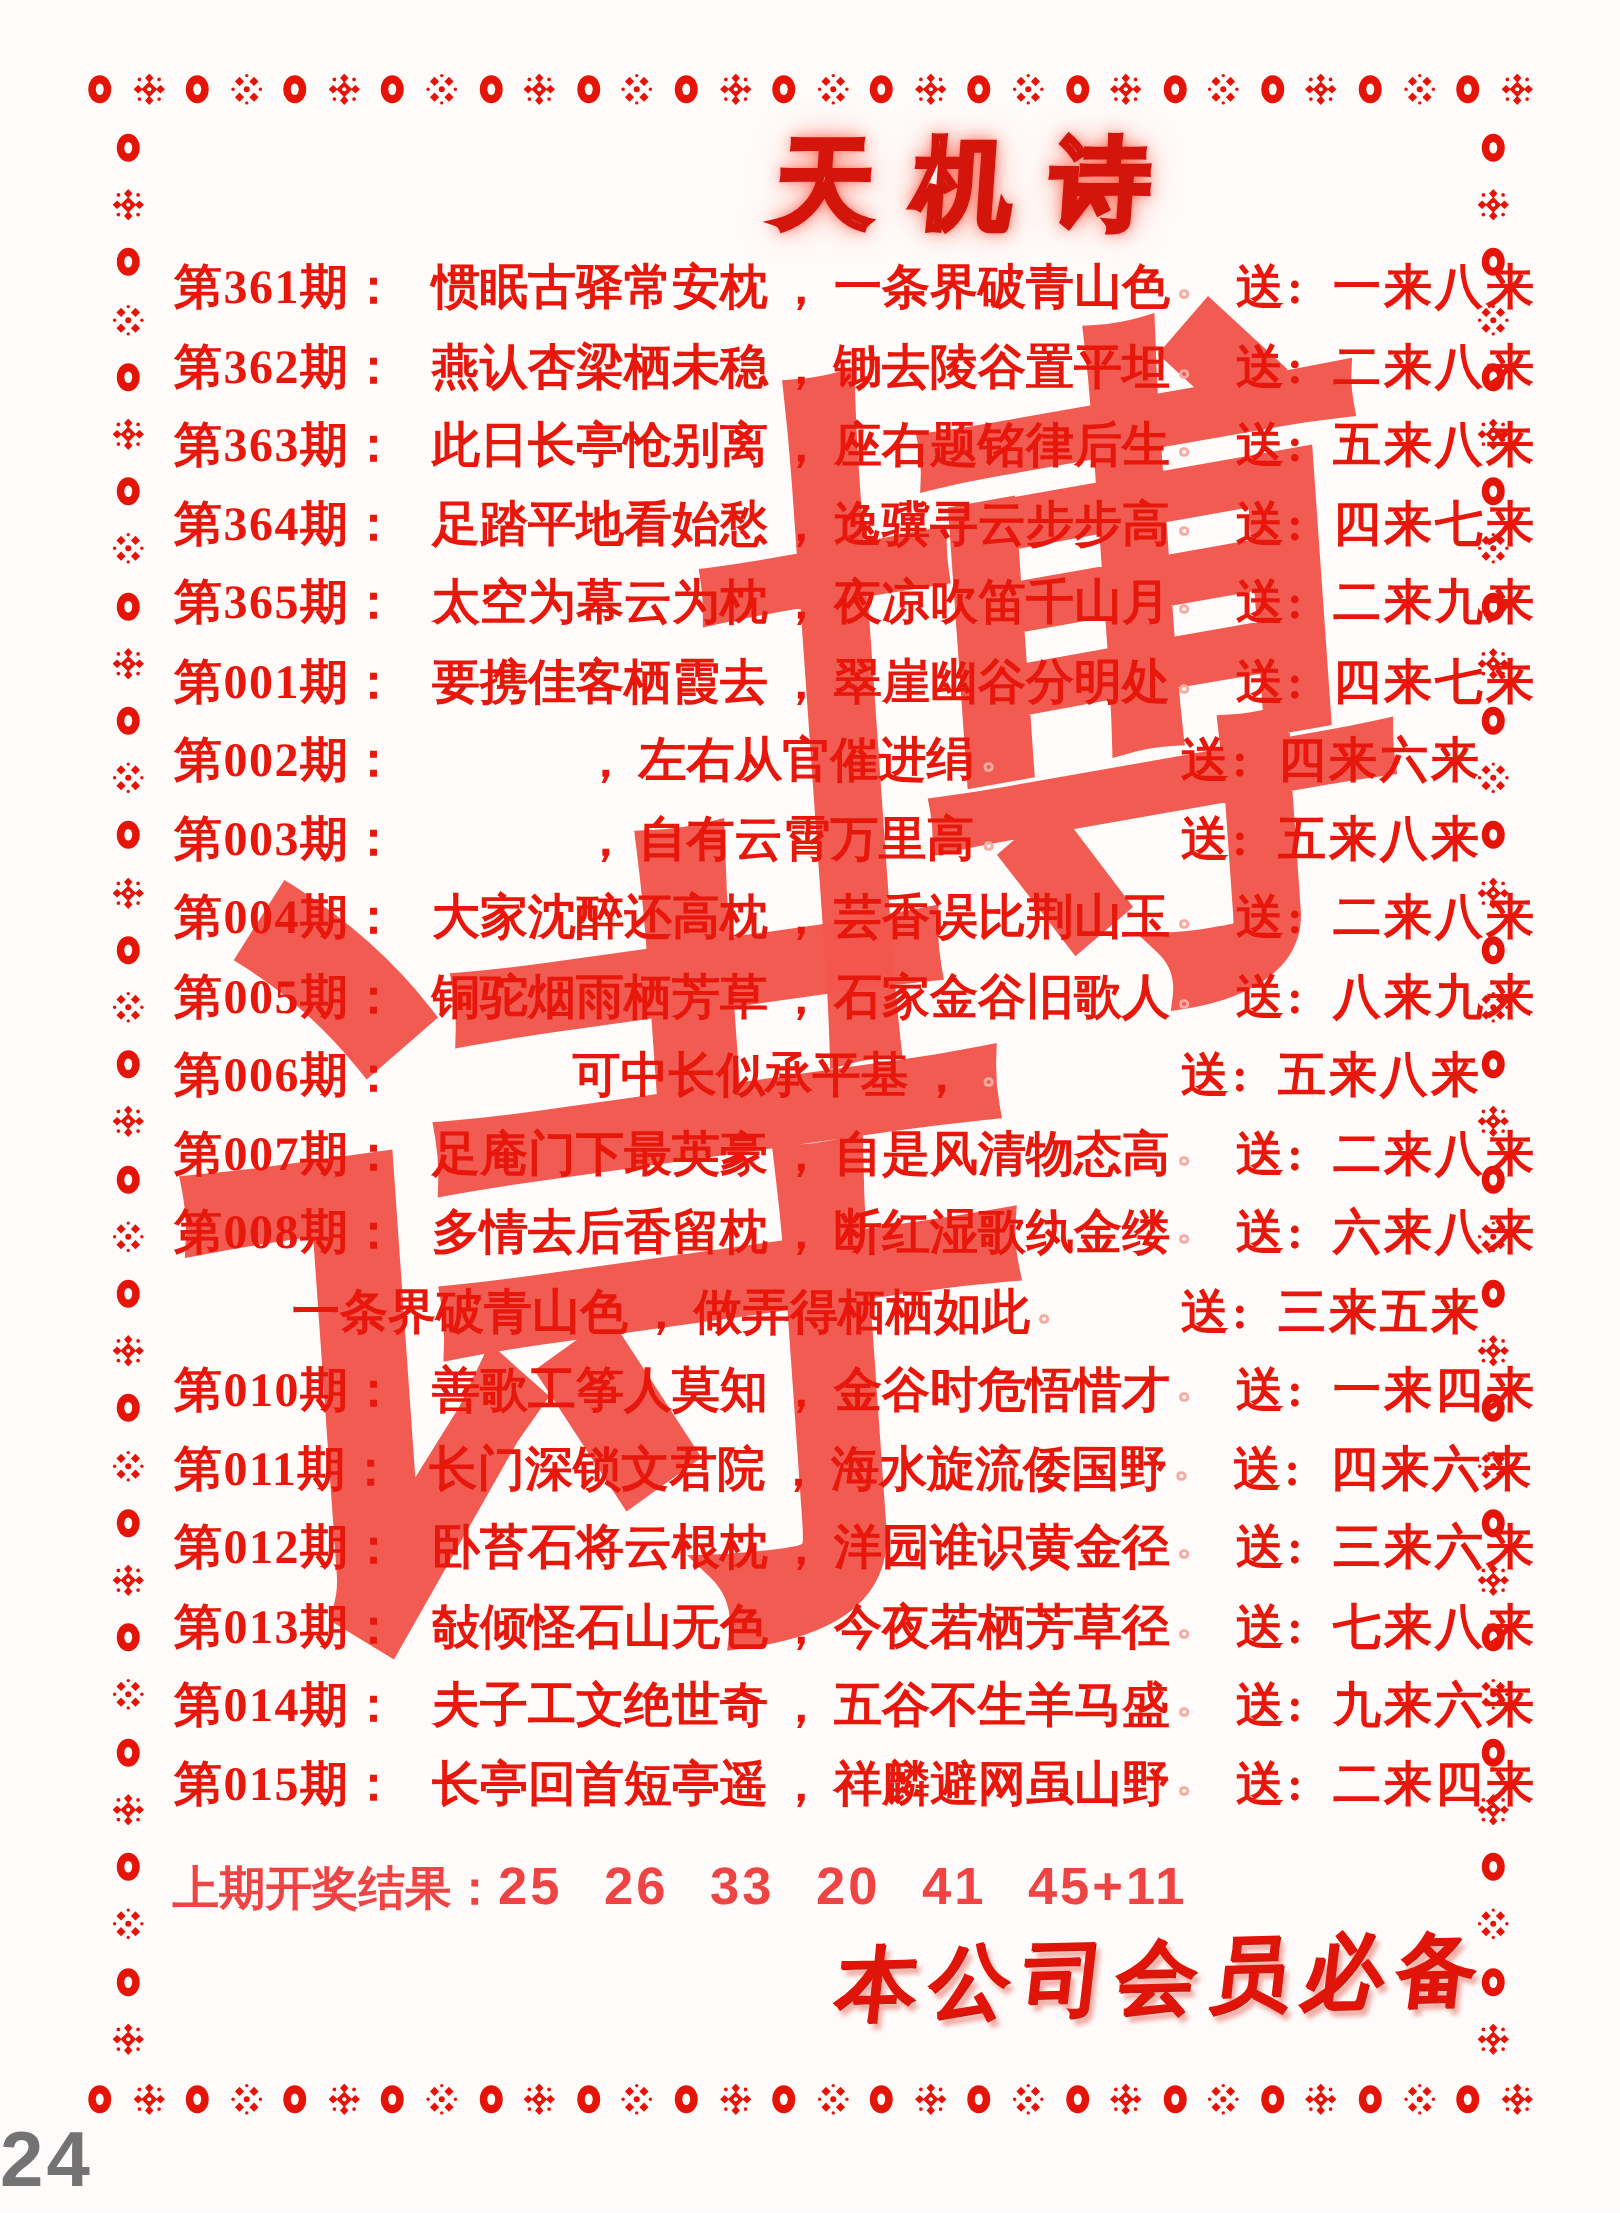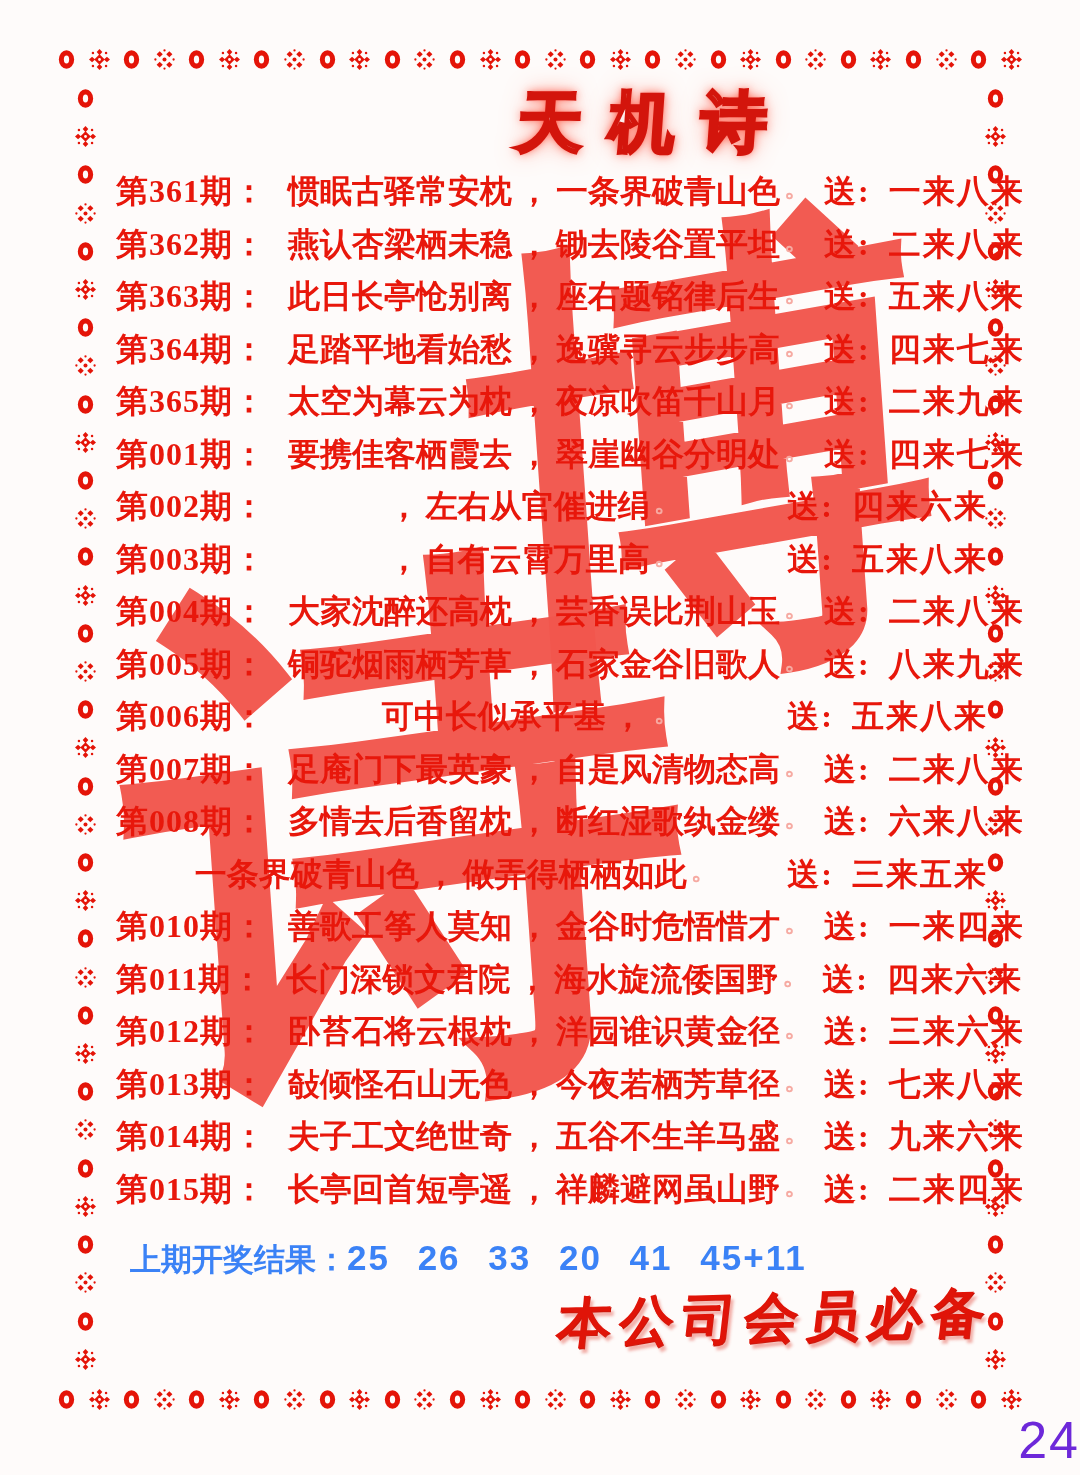--- a/index.html
+++ b/index.html
@@ -38,31 +38,31 @@
   .rows { position:absolute; z-index:3; left:116px; right:92px; top:170px; }
   .row  { display:flex; align-items:baseline; justify-content:space-between;
           height:52.5px; font-size:32px; font-weight:bold; color:#e8170b; white-space:nowrap; }
   .issue { flex:0 0 auto; letter-spacing:1px; }
   .poem  { flex:1 1 auto; display:flex; justify-content:center; padding:0 14px 0 22px; }
   .comma { padding:0 6px; }
   .period{ color:#f6aaa2; font-size:26px; padding-left:4px; }
   .send  { flex:0 0 auto; text-align:center; letter-spacing:2px; }
   .send .lbl { margin-right:8px; }
   
-  .result { position:absolute; z-index:3; left:130px; top:1238px; white-space:nowrap;
-            color:#3b82f6; font-size:31px; font-weight:bold; }
+  .result { position:absolute; z-index:3; left:115px; top:1238px; white-space:nowrap;
+            color:#ef4444; font-size:31px; font-weight:bold; }
   .result .nums { font-family:"Liberation Sans","DejaVu Sans",sans-serif; font-weight:600;
                   font-size:35px; letter-spacing:2px; word-spacing:16px; }
   .slogan { position:absolute; z-index:3; right:88px; top:1282px;
             font-size:54px; font-weight:bold; color:#e01408; letter-spacing:8px;
             transform:skewX(-8deg) rotate(-1.5deg);
             text-shadow:4px 5px 3px rgba(225,60,45,.4), 1px 1px 0 #c81005; }
-  .pageno { position:absolute; z-index:3; left:0; width:100%; top:1410px; text-align:right;
+  .pageno { position:absolute; z-index:3; left:0; width:100%; top:1410px; text-align:left;
             font-family:"Liberation Sans","DejaVu Sans",sans-serif;
-            font-size:52px; font-weight:400; color:#6d28d9; letter-spacing:2px; }
+            font-size:52px; font-weight:700; color:#737373; letter-spacing:2px; }
 </style>
 </head>
 <body>
 
 <svg width="0" height="0" style="position:absolute" aria-hidden="true">
   <defs>
     <symbol id="orn-oval" viewBox="0 0 20 24">
       <ellipse cx="10" cy="12" rx="9" ry="11" fill="currentColor"></ellipse>
       <ellipse cx="10" cy="12" rx="3.1" ry="4.6" fill="#fefbfa"></ellipse>
     </symbol>

